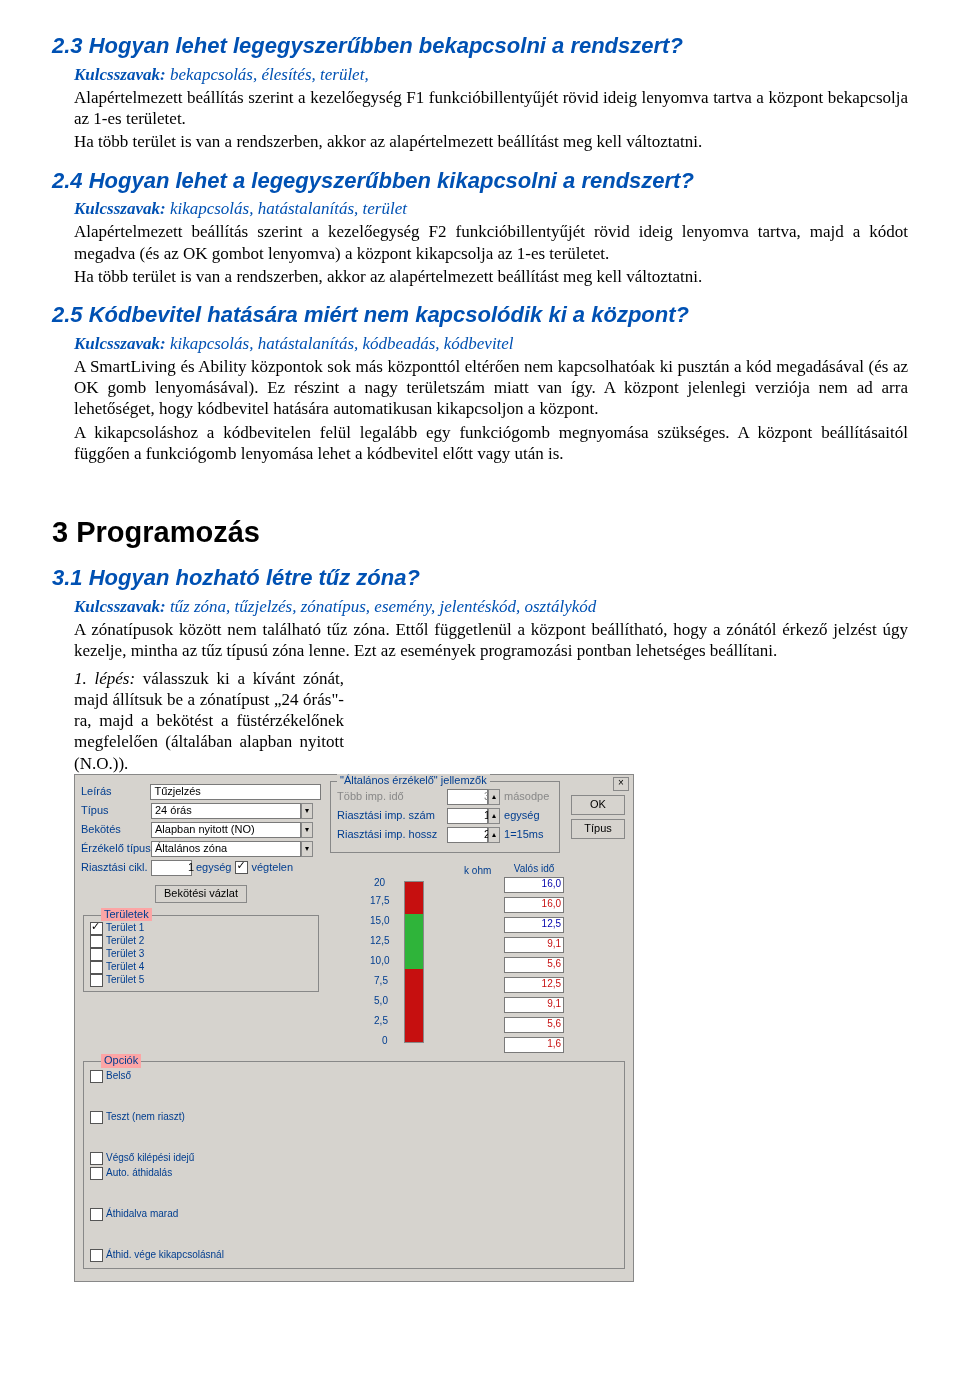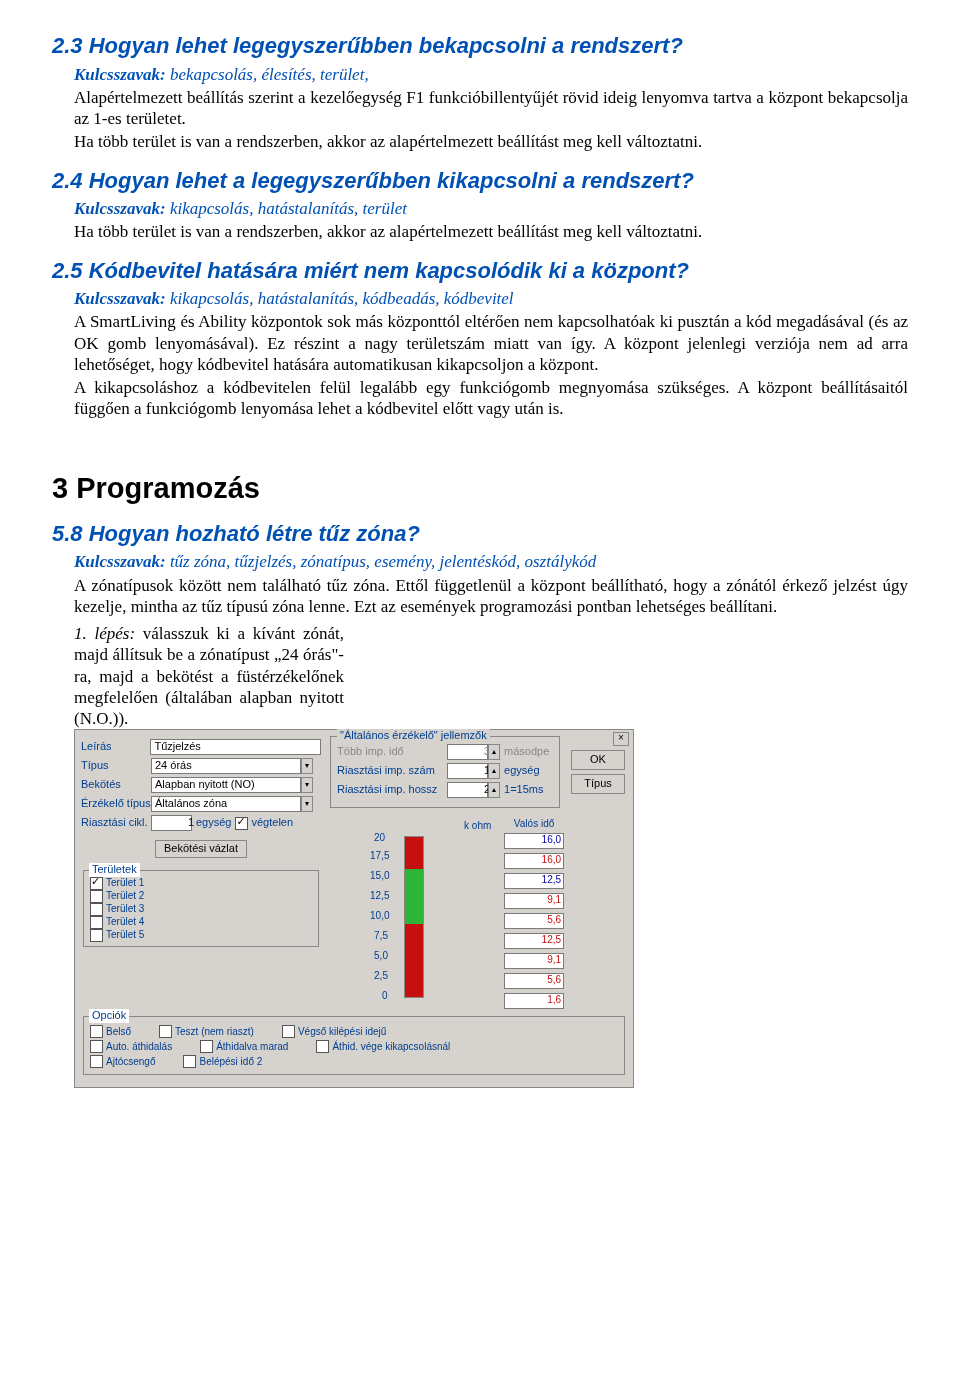--- a/index.html
+++ b/index.html
@@ -95,22 +95,22 @@
     vertical-align:middle;
   }
   .group {
     border: 1px solid #888;
     margin: 6px 2px 2px 2px;
     padding: 6px 6px 4px 6px;
     position: relative;
   }
   .group-title {
     position: absolute;
-    top: -8px; left: 5px;
-    background: #ffffff;
+    top: -8px; left: 17px;
+    background: #fca5a5;
     padding: 0 3px;
     color: #003d8f;
   }
   .btn {
     background: #d6d3ce;
     border: 1px solid #888;
     width: 52px;
     height: 18px;
     font-size: 11px;
     text-align: center;
@@ -148,21 +148,21 @@
     background:#fff;border:1px solid #888;
   }
   .bar-red-top{position:absolute;left:0;width:100%;background:#c60f0f;}
   .bar-green{position:absolute;left:0;width:100%;background:#2fb43a;}
   .bar-red-bot{position:absolute;left:0;width:100%;background:#c60f0f;}
   .valos-col{position:absolute;left:170px;top:0;width:60px;}
   .valos-title{font-size:10px;color:#003d8f;text-align:center;margin-bottom:2px;}
   .vbox{background:#fff;border:1px solid #7a7a7a;height:14px;font-size:10px;padding:0 2px;margin-bottom:4px;color:#00a;display:flex;justify-content:flex-end;}
   .vbox .r{color:#c60f0f;}
   .kohm-title{position:absolute;left:130px;top:2px;font-size:10px;color:#003d8f;}
-  .checkbox-row{display:flex;gap:28px;margin:2px 0;}
+  .checkbox-row{display:flex;gap:28px;margin:2px 0;flex-direction:column;}
   .cb-item{display:flex;align-items:center;gap:3px;color:#003d8f;white-space:nowrap;font-size:10px;}
   .cb-box{width:11px;height:11px;border:1px solid #555;background:#fff;display:inline-block;position:relative;}
   .cb-box.checked::after{content:"✓";position:absolute;left:0;top:-3px;font-size:11px;color:#000;}
 </style>
 </head>
 <body>
 
 <h2 class="subhead">2.3 Hogyan lehet legegyszerűbben bekapcsolni a rendszert?</h2>
 <div class="keywords">
   <span class="kw-label">Kulcsszavak:</span><span> bekapcsolás, élesítés, terület,</span>
@@ -170,35 +170,36 @@
 <div class="body-block">
   <p><span>Alapértelmezett beállítás szerint a kezelőegység F1 funkcióbillentyűjét rövid ideig lenyomva tartva a központ bekapcsolja az 1-es területet.</span></p>
   <p><span>Ha több terület is van a rendszerben, akkor az alapértelmezett beállítást meg kell változtatni.</span></p>
 </div>
 
 <h2 class="subhead">2.4 Hogyan lehet a legegyszerűbben kikapcsolni a rendszert?</h2>
 <div class="keywords">
   <span class="kw-label">Kulcsszavak:</span><span> kikapcsolás, hatástalanítás, terület</span>
 </div>
 <div class="body-block">
+  <p><span>Alapértelmezett beállítás szerint a kezelőegység F2 funkcióbillentyűjét rövid ideig lenyomva tartva, majd a kódot megadva (és az OK gombot lenyomva) a központ kikapcsolja az 1-es területet.</span></p>
   <p><span>Ha több terület is van a rendszerben, akkor az alapértelmezett beállítást meg kell változtatni.</span></p>
 </div>
 
 <h2 class="subhead">2.5 Kódbevitel hatására miért nem kapcsolódik ki a központ?</h2>
 <div class="keywords">
   <span class="kw-label">Kulcsszavak:</span><span> kikapcsolás, hatástalanítás, kódbeadás, kódbevitel</span>
 </div>
 <div class="body-block">
   <p><span>A SmartLiving és Ability központok sok más központtól eltérően nem kapcsolhatóak ki pusztán a kód megadásával (és az OK gomb lenyomásával). Ez részint a nagy területszám miatt van így. A központ jelenlegi verziója nem ad arra lehetőséget, hogy kódbevitel hatására automatikusan kikapcsoljon a központ.</span></p>
   <p><span>A kikapcsoláshoz a kódbevitelen felül legalább egy funkciógomb megnyomása szükséges. A központ beállításaitól függően a funkciógomb lenyomása lehet a kódbevitel előtt vagy után is.</span></p>
 </div>
 
 <h1 class="section-num">3 Programozás</h1>
 
-<h2 class="subhead">5.8 Hogyan hozható létre tűz zóna?</h2>
+<h2 class="subhead">3.1 Hogyan hozható létre tűz zóna?</h2>
 <div class="keywords">
   <span class="kw-label">Kulcsszavak:</span><span> tűz zóna, tűzjelzés, zónatípus, esemény, jelentéskód, osztálykód</span>
 </div>
 <div class="body-block">
   <p><span>A zónatípusok között nem található tűz zóna. Ettől függetlenül a központ beállítható, hogy a zónától érkező jelzést úgy kezelje, mintha az tűz típusú zóna lenne. Ezt az események programozási pontban lehetséges beállítani.</span></p>
 </div>
 
 <div class="step-row">
   <div class="step-text">
     <i>1. lépés:</i><span> válasszuk ki a kívánt zónát, majd állítsuk be a zónatípust „24 órás"-ra, majd a bekötést a füstérzékelőnek megfelelően (általában alapban nyitott (N.O.)).</span>
@@ -375,25 +376,15 @@
           </div>
         <div class="cb-item">
             <span class="cb-box"></span>
             <span>Áthidalva marad</span>
           </div>
         <div class="cb-item">
             <span class="cb-box"></span>
             <span>Áthid. vége kikapcsolásnál</span>
           </div>
       </div>
-      <div class="checkbox-row">
-        <div class="cb-item">
-            <span class="cb-box"></span>
-            <span>Ajtócsengő</span>
-          </div>
-        <div class="cb-item">
-            <span class="cb-box"></span>
-            <span>Belépési idő 2</span>
-          </div>
-      </div>
     </div>
   </div>
 </div>
 
 </body></html>

